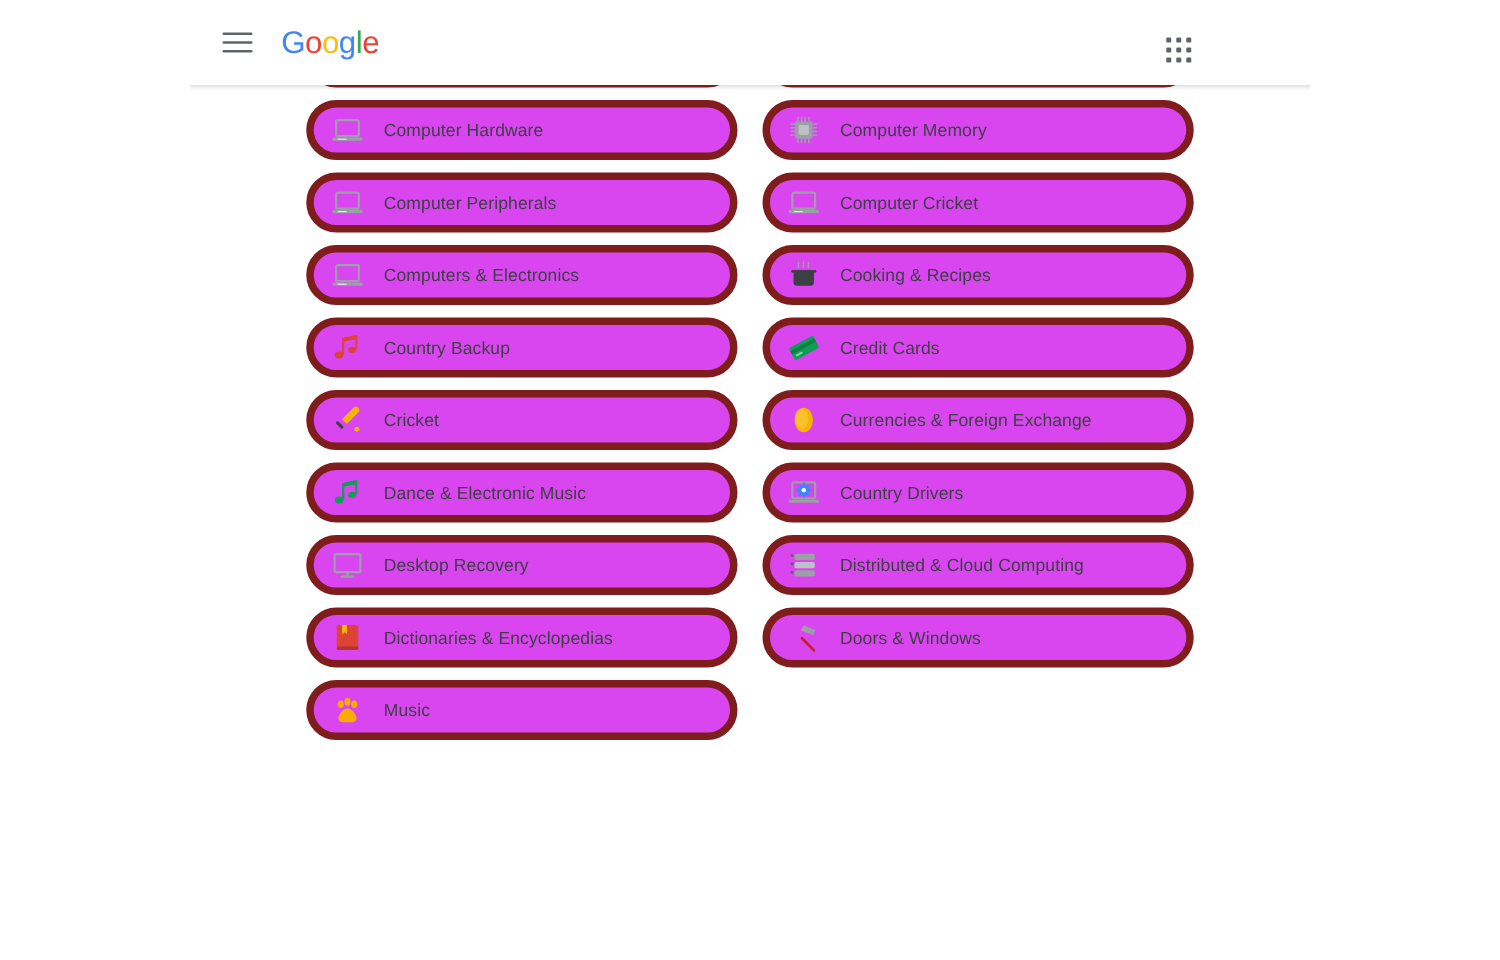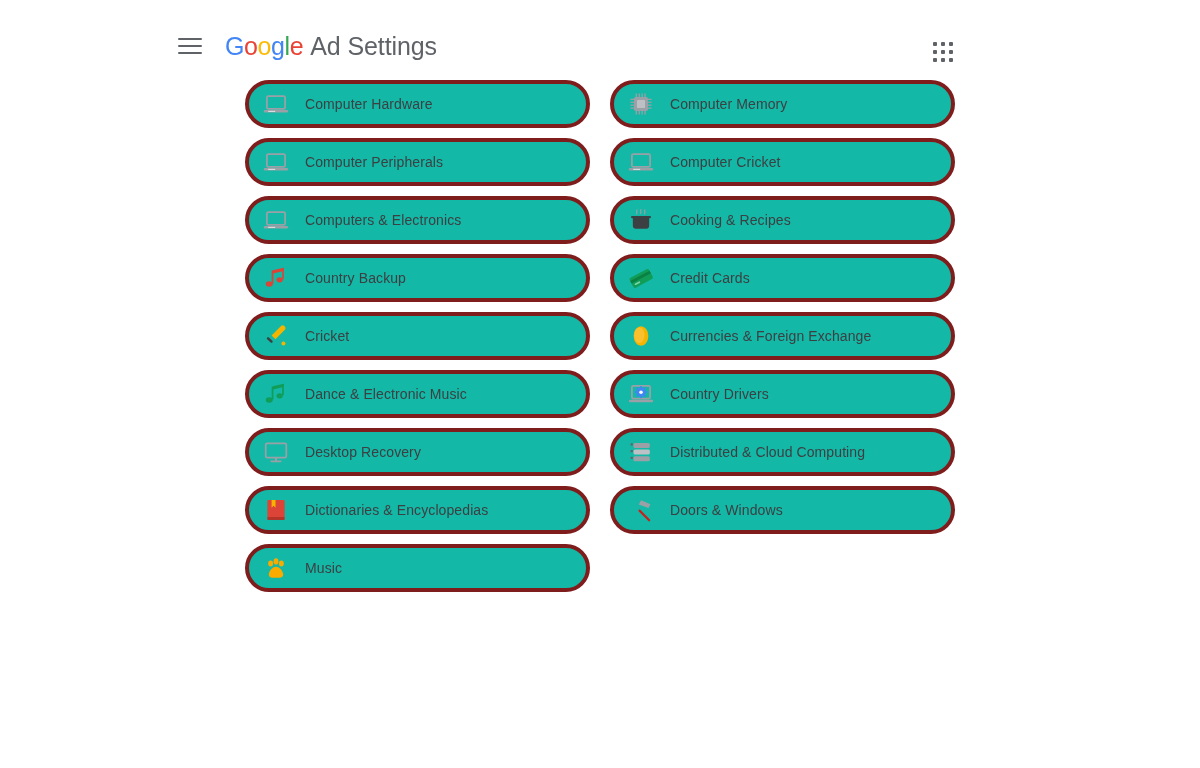--- a/index.html
+++ b/index.html
@@ -6,21 +6,21 @@
   html, body {
     width: 1200px; height: 768px;
     background: #ffffff;
     font-family: "Liberation Sans", sans-serif;
     overflow: hidden;
   }
   .page { position: relative; width: 1200px; height: 768px; background: #fff; }
 
   
   .header {
-    position: absolute; top: 12px; left: 0;
+    position: absolute; top: 0; left: 0;
     width: 1104px; height: 68px;
     background: #ffffff;
     display: flex; align-items: center;
     z-index: 20;
   }
   .hamburger {
     margin-left: 178px;
     width: 26px; height: 26px;
     display: flex; flex-direction: column; justify-content: center;
     gap: 5px; cursor: pointer;
@@ -78,23 +78,23 @@
     width: 896px;
     display: flex;
     gap: 20px;
     padding: 0 93px 0 93px;
   }
   .col { width: 386px; display: flex; flex-direction: column; gap: 10px; }
 
   .pill {
     position: relative;
     height: 48px;
-    border: 4px solid #7f1d1d;
+    border: 6px solid #7f1d1d;
     border-radius: 24px;
-    background: #14b8a6;
+    background: #d946ef;
     display: flex; align-items: center;
     padding-left: 13px;
     cursor: pointer;
   }
   .pill-label {
     font-size: 14px;
     color: #3c4043;
     letter-spacing: 0.1px;
     margin-left: 15px;
     white-space: nowrap;
@@ -107,21 +107,20 @@
 <div class="page">
 
   <div class="header">
     <div class="hamburger">
       <span></span>
       <span></span>
       <span></span>
     </div>
     <div class="brand">
       <span class="g-logo" id="google-logo"><i style="color: rgb(66, 133, 244);">G</i><i style="color: rgb(234, 67, 53);">o</i><i style="color: rgb(251, 188, 5);">o</i><i style="color: rgb(66, 133, 244);">g</i><i style="color: rgb(52, 168, 83);">l</i><i style="color: rgb(234, 67, 53);">e</i></span>
-      <span class="suffix">Ad Settings</span>
     </div>
     <div class="apps-grid">
       <b></b>
         <b></b>
         <b></b>
       <b></b>
         <b></b>
         <b></b>
       <b></b>
         <b></b>

